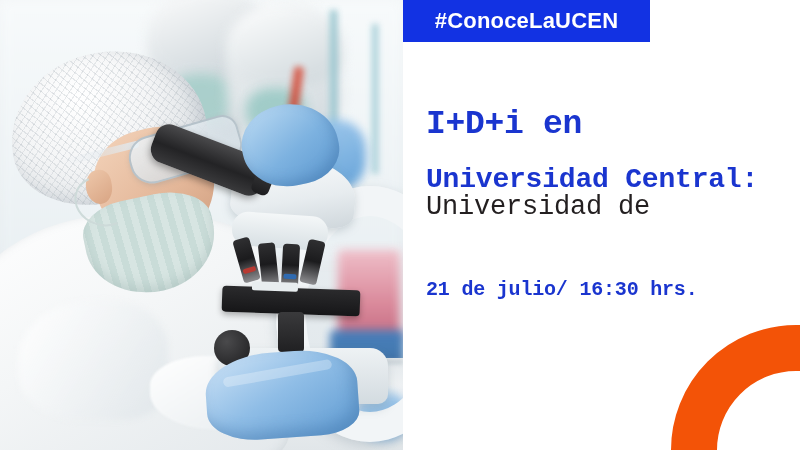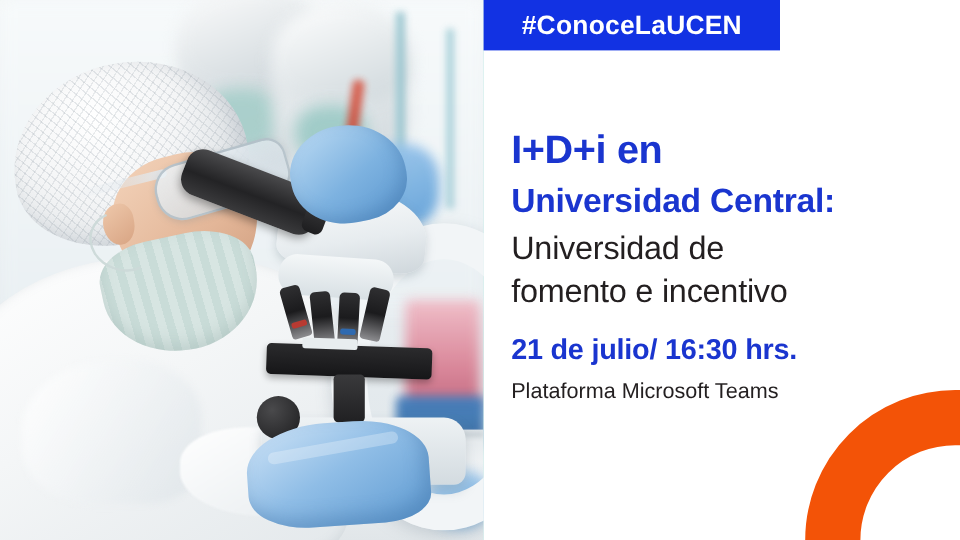--- a/index.html
+++ b/index.html
@@ -277,42 +277,42 @@
     background:#1232e3;
     display:flex; align-items:center; justify-content:center;
   }
   .hashtag-bar span {
     color:#ffffff;
     font-size:22px;
     font-weight:bold;
     letter-spacing:.2px;
     white-space:nowrap;
   }
-  .txt { position:absolute; left:23px; }
+  .txt { position:absolute; left:23px;font-family:Liberation Mono, monospace; }
   .line-blue-1 {
     top:106px;
     color:#1a35cf; font-size:33px; font-weight:bold; letter-spacing:-.3px;
     white-space:nowrap;
   }
   .line-blue-2 {
-    top:152px;
+    top:164px;
     color:#1a35cf; font-size:28px; font-weight:bold; letter-spacing:-.2px;
     white-space:nowrap;
   }
   .line-dark-1 {
     top:192px;
     color:#231f20; font-size:27px; letter-spacing:-.2px; white-space:nowrap;
   }
   .line-dark-2 {
     top:228px;
     color:#231f20; font-size:27px; letter-spacing:-.2px; white-space:nowrap;
   }
   .line-date {
     top:278px;
-    color:#1a35cf; font-size:24px; font-weight:bold; letter-spacing:-.2px;
+    color:#1a35cf; font-size:20px; font-weight:bold; letter-spacing:-.2px;
     white-space:nowrap;
   }
   .line-platform {
     top:316px;
     color:#231f20; font-size:18px; white-space:nowrap;
   }
   .line-url {
     top:338px;
     color:#1a35cf; font-size:19px; font-weight:bold; white-space:nowrap;
   }
@@ -388,19 +388,17 @@
 
   <div class="panel">
 
     <div class="hashtag-bar">
       <span>#ConoceLaUCEN</span>
     </div>
 
     <div class="txt line-blue-1">I+D+i en</div>
     <div class="txt line-blue-2">Universidad Central:</div>
     <div class="txt line-dark-1">Universidad de</div>
-    <div class="txt line-dark-2">fomento e incentivo</div>
     <div class="txt line-date">21 de julio/ 16:30 hrs.</div>
-    <div class="txt line-platform">Plataforma Microsoft Teams</div>
   </div>
 
   <div class="ring"></div>
 </div>
 
 </body></html>

